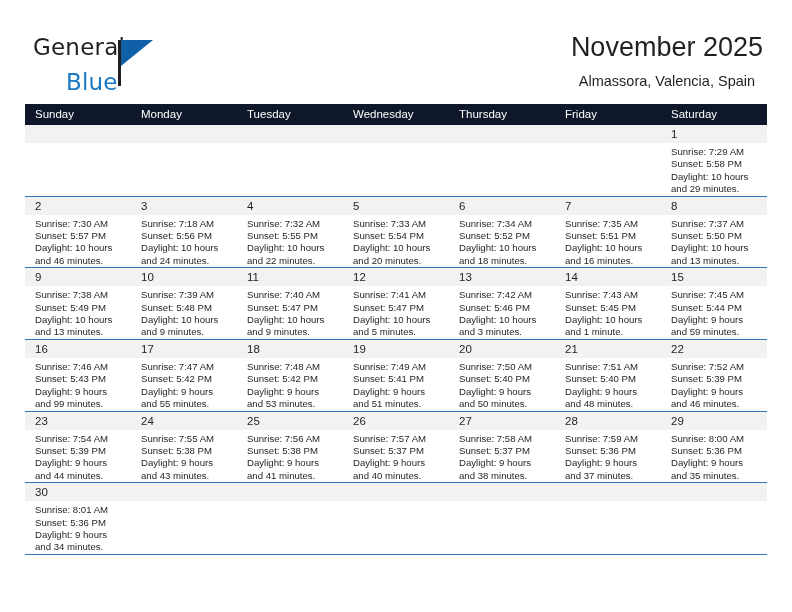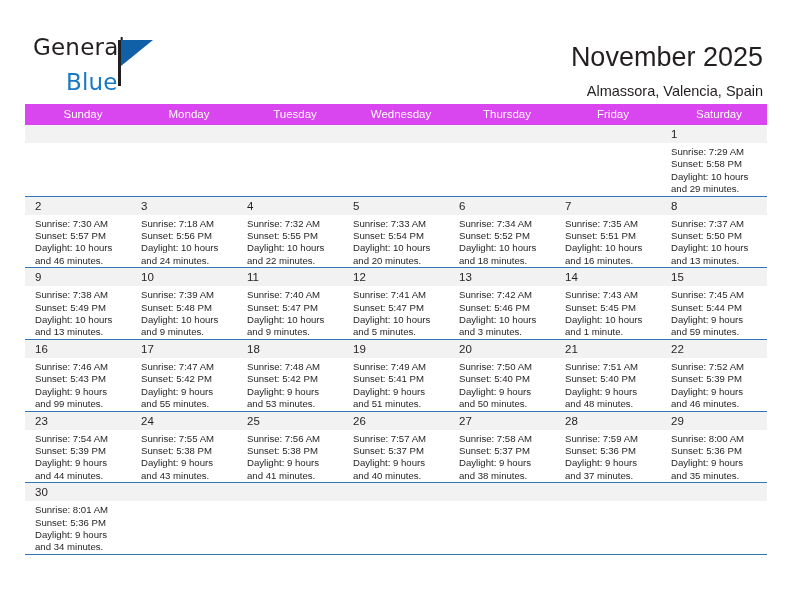--- a/index.html
+++ b/index.html
@@ -69,22 +69,22 @@
     left: 85px;
     top: 6px;
     width: 3px;
     height: 46px;
     background: #231f20;
   }
 
   .title-block {
     position: absolute;
     right: 4px;
-    top: 12px;
-    text-align: right;
+    top: 2px;
+    text-align: center;
   }
   .cal-title {
     font-size: 27px;
     color: #231f20;
     font-family: "Liberation Sans", sans-serif;
     line-height: 34px;
     white-space: nowrap;
   }
   .cal-subtitle {
     font-size: 14.5px;
@@ -98,25 +98,25 @@
   
   .calendar {
     position: absolute;
     left: 25px;
     top: 104px;
     width: 742px;
     border-collapse: collapse;
     table-layout: fixed;
   }
   .calendar th {
-    background: #d946ef;
+    background: #0f172a;
     color: #ffffff;
     font-size: 11.5px;
     font-weight: normal;
-    text-align: center;
+    text-align: left;
     padding: 4px 0 5px 10px;
     height: 12px;
     font-family: "Liberation Sans", sans-serif;
   }
   .calendar td {
     vertical-align: top;
     padding: 0;
     width: 106px;
     height: 66px;
     border-top: 1px solid #3276b8;

